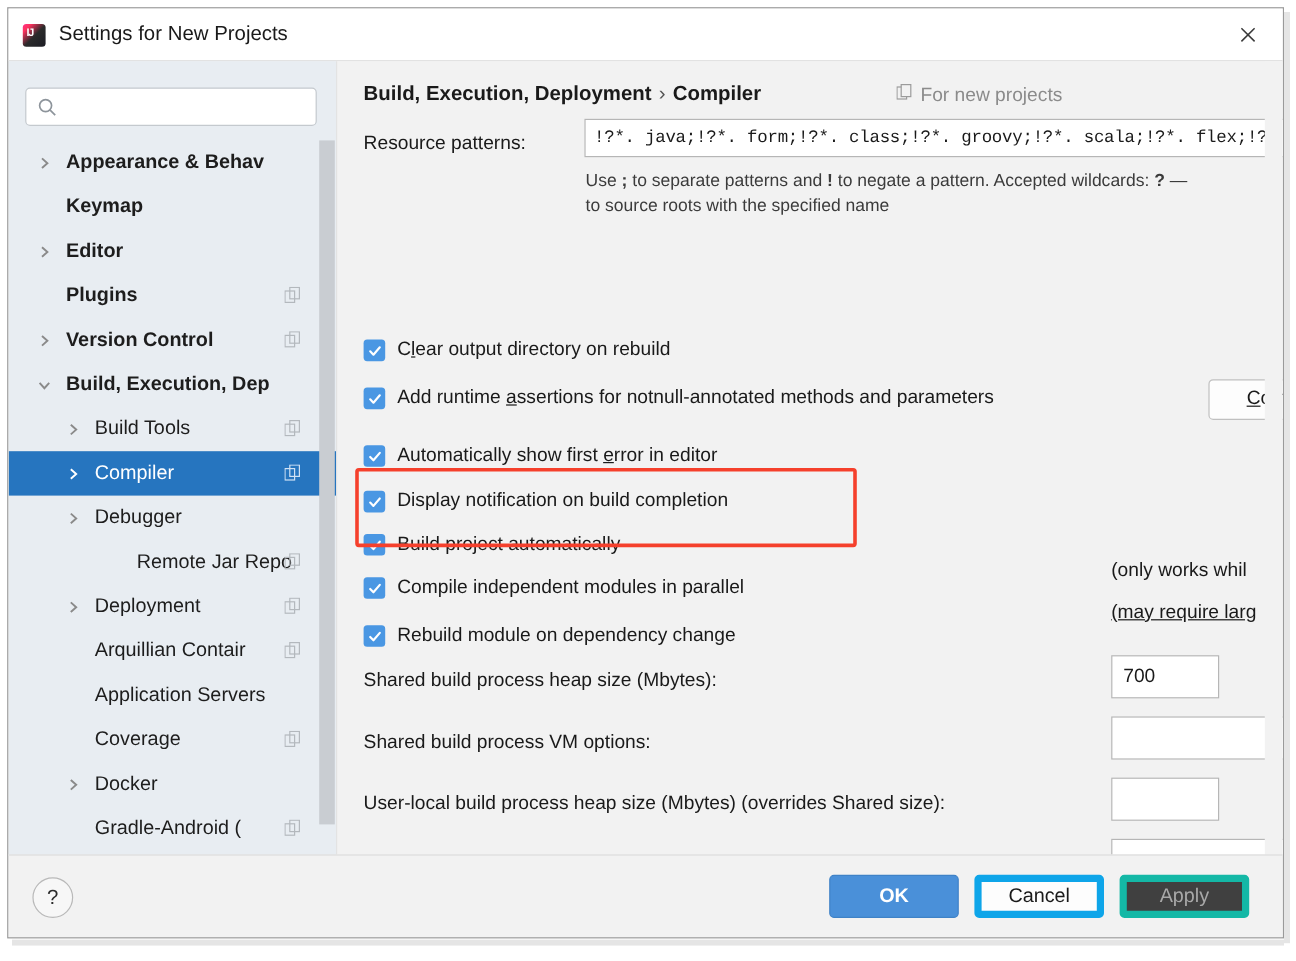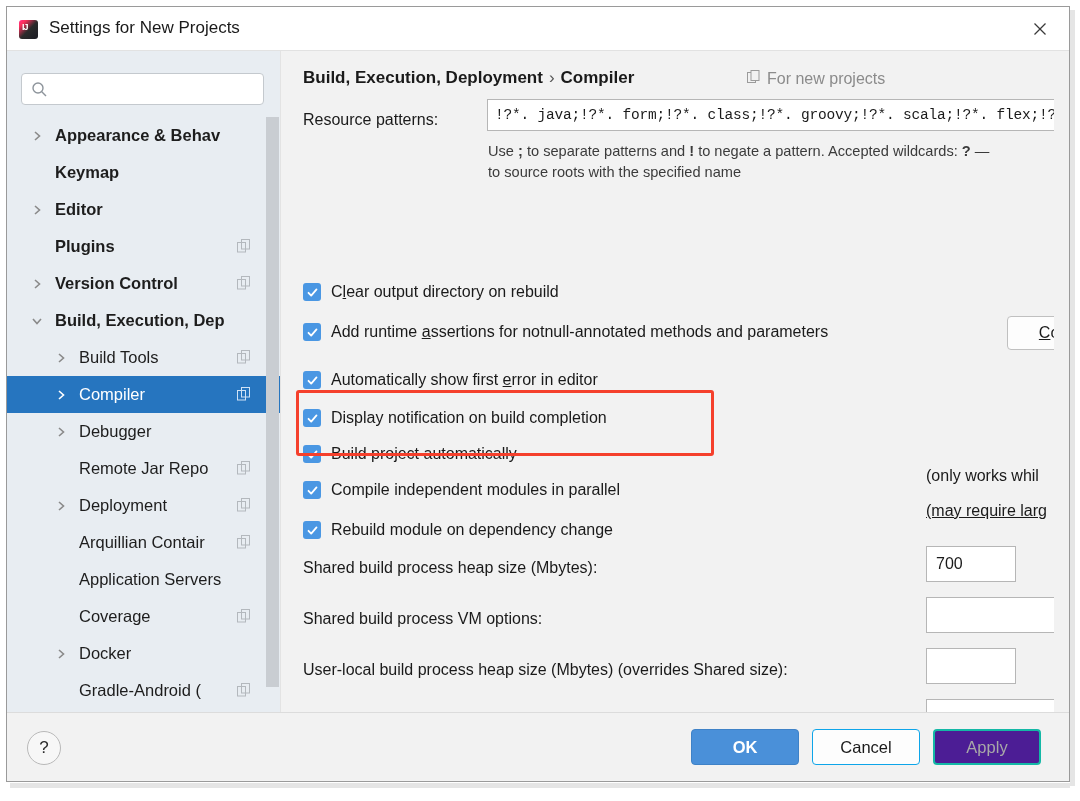--- a/index.html
+++ b/index.html
@@ -263,26 +263,26 @@
     cursor: pointer;
   }
   .btn.primary {
     background: #4a90d9;
     border: 1px solid #3f82c7;
     color: #ffffff;
     font-weight: bold;
   }
   .btn.normal {
     background: #fdfdfd;
-    border: 1px solid #0ea5e9;
+    border: 6px solid #0ea5e9;
     color: #1a1a1a;
   }
   .btn.disabled {
-    background: #4c1d95;
-    border: 2px solid #14b8a6;
+    background: #404040;
+    border: 6px solid #14b8a6;
     color: #a8a8a8;
   }
   
   .shadow-b {
     position: absolute; left: 10px; top: 783px;
     width: 1060px; height: 5px;
     background: rgba(0,0,0,0.10);
   }
   .shadow-r {
     position: absolute; left: 1070px; top: 10px;
@@ -393,21 +393,21 @@
           </div>
           <div class="tree-item">
             <span class="arrow" style="left: 46px;">
               <svg width="12" height="12" viewBox="0 0 12 12">
                 <polyline points="4,2 8.5,6 4,10" fill="none" stroke="#8a8a8a" stroke-width="1.6"></polyline>
               </svg>
             </span>
             <span class="label" style="margin-left: 72px;">Debugger</span>
           </div>
           <div class="tree-item">
-            <span class="label" style="margin-left: 72px;">Remote Jar Repo</span>
+            <span class="label" style="margin-left: 107px;">Remote Jar Repo</span>
             <span class="copy-badge" style="right: 28px;"><svg width="14" height="14" viewBox="0 0 14 14">
                 <rect x="0.5" y="3.5" width="8" height="9.5" fill="none" stroke="#b3b8bd" stroke-width="1"></rect>
                 <rect x="4.5" y="0.5" width="8" height="9.5" fill="none" stroke="#b3b8bd" stroke-width="1"></rect>
               </svg></span>
           </div>
           <div class="tree-item">
             <span class="arrow" style="left: 46px;">
               <svg width="12" height="12" viewBox="0 0 12 12">
                 <polyline points="4,2 8.5,6 4,10" fill="none" stroke="#8a8a8a" stroke-width="1.6"></polyline>
               </svg>

